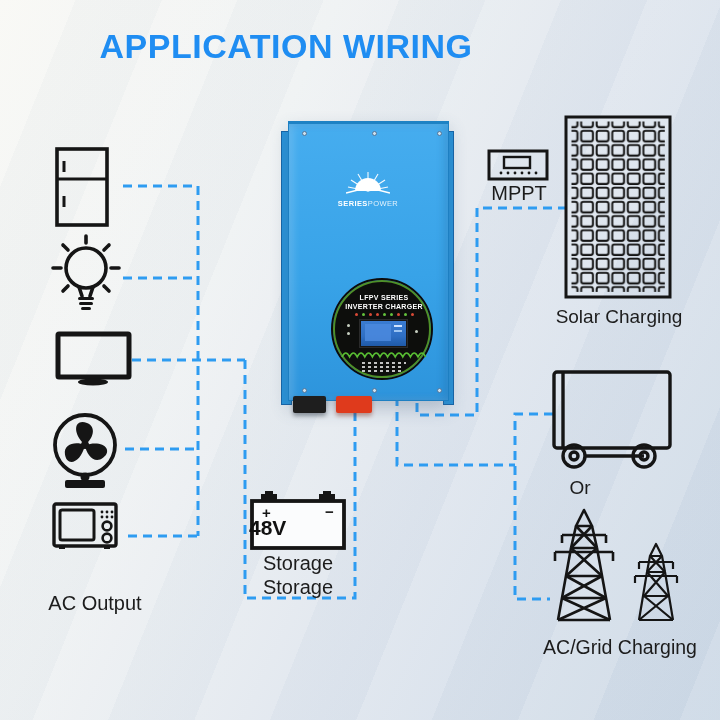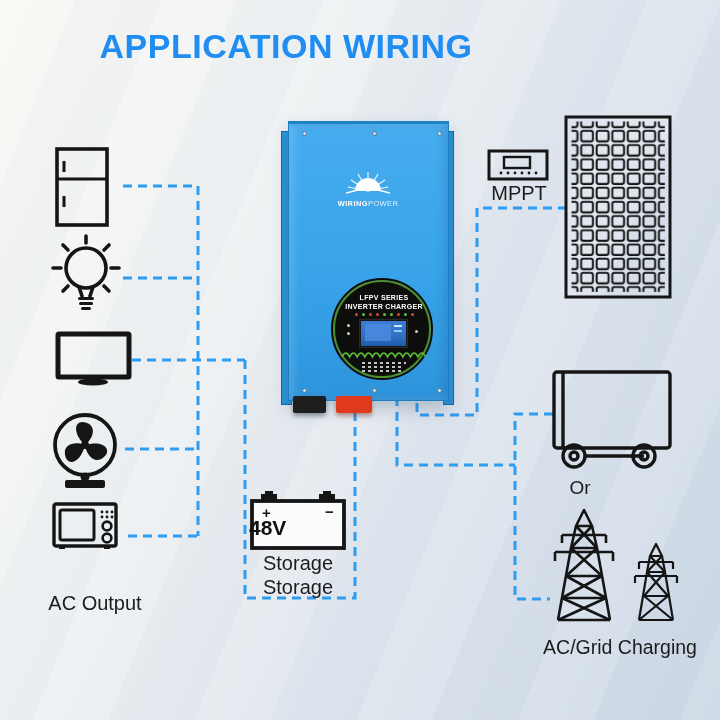--- a/index.html
+++ b/index.html
@@ -167,21 +167,21 @@
             <line x1="22" y1="21" x2="12" y2="4"></line>
             <line x1="22" y1="21" x2="32" y2="4"></line>
             <line x1="22" y1="21" x2="5" y2="10"></line>
             <line x1="22" y1="21" x2="39" y2="10"></line>
             <line x1="22" y1="21" x2="2" y2="17"></line>
             <line x1="22" y1="21" x2="42" y2="17"></line>
           </g>
           <path d="M9,21 A13,13 0 0 1 35,21 Z" fill="#fff"></path>
           <path d="M0,23 Q22,16 44,23" fill="none" stroke="#fff" stroke-width="1.4"></path>
         </svg>
-        <div id="brand"><span>WIRING</span><span class="lt">POWER</span></div>
+        <div id="brand"><span>SERIES</span><span class="lt">POWER</span></div>
       </div>
 
       <div id="panel">
         <div id="p1" class="ptxt">LFPV SERIES</div>
         <div id="p2" class="ptxt">INVERTER CHARGER</div>
         <div id="leds">
           <i style="background:#d84a36"></i>
             <i style="background:#63c23c"></i>
             <i style="background:#d84a36"></i>
           <i style="background:#d84a36"></i>
@@ -242,20 +242,21 @@
 
   <svg class="icon abs" style="left:564px;top:115px" width="110" height="186" viewBox="0 0 110 186">
     <defs>
       <pattern id="cells" width="15.55" height="14.2" patternUnits="userSpaceOnUse">
         <rect x="1.6" y="1.6" width="11.8" height="10.6" rx="2.2" fill="none" stroke="#151515" stroke-width="2"></rect>
       </pattern>
     </defs>
     <rect x="2" y="2" width="104" height="180" fill="none" stroke="currentColor" stroke-width="3"></rect>
     <rect x="7.5" y="6.5" width="93.3" height="170.4" fill="url(#cells)"></rect>
   </svg>
+  <div class="lbl abs" style="left:544px;top:306px;width:150px;font-size:19px">Solar Charging</div>
 
   <svg class="icon abs" style="left:548px;top:366px" width="130" height="106" viewBox="0 0 130 106">
     <g fill="none" stroke="currentColor" stroke-width="3.4" stroke-linejoin="round">
       <rect x="6" y="6" width="116" height="76" rx="3"></rect>
       <line x1="15" y1="6" x2="15" y2="82"></line>
       <line x1="38" y1="90" x2="96" y2="90"></line>
       <circle cx="26" cy="90" r="11"></circle>
       <circle cx="96" cy="90" r="11"></circle>
       <circle cx="26" cy="90" r="4"></circle>
       <circle cx="96" cy="90" r="4"></circle>

